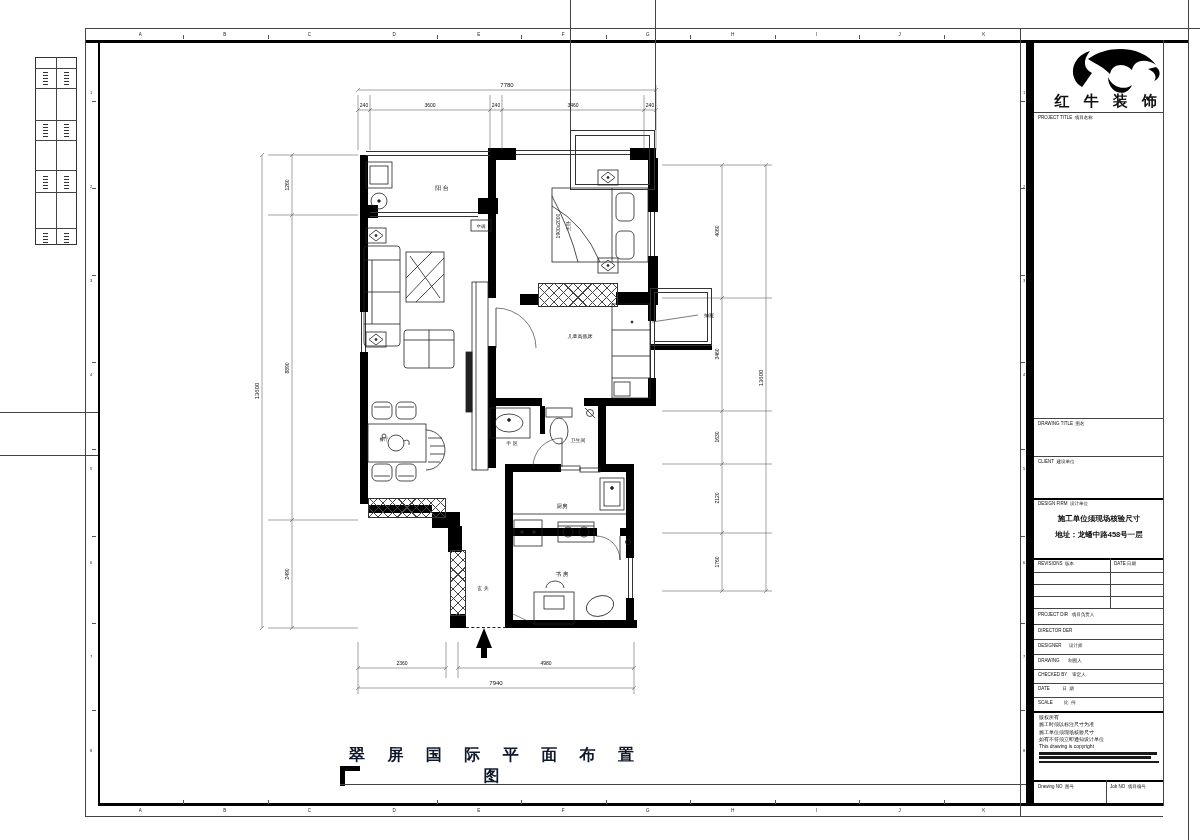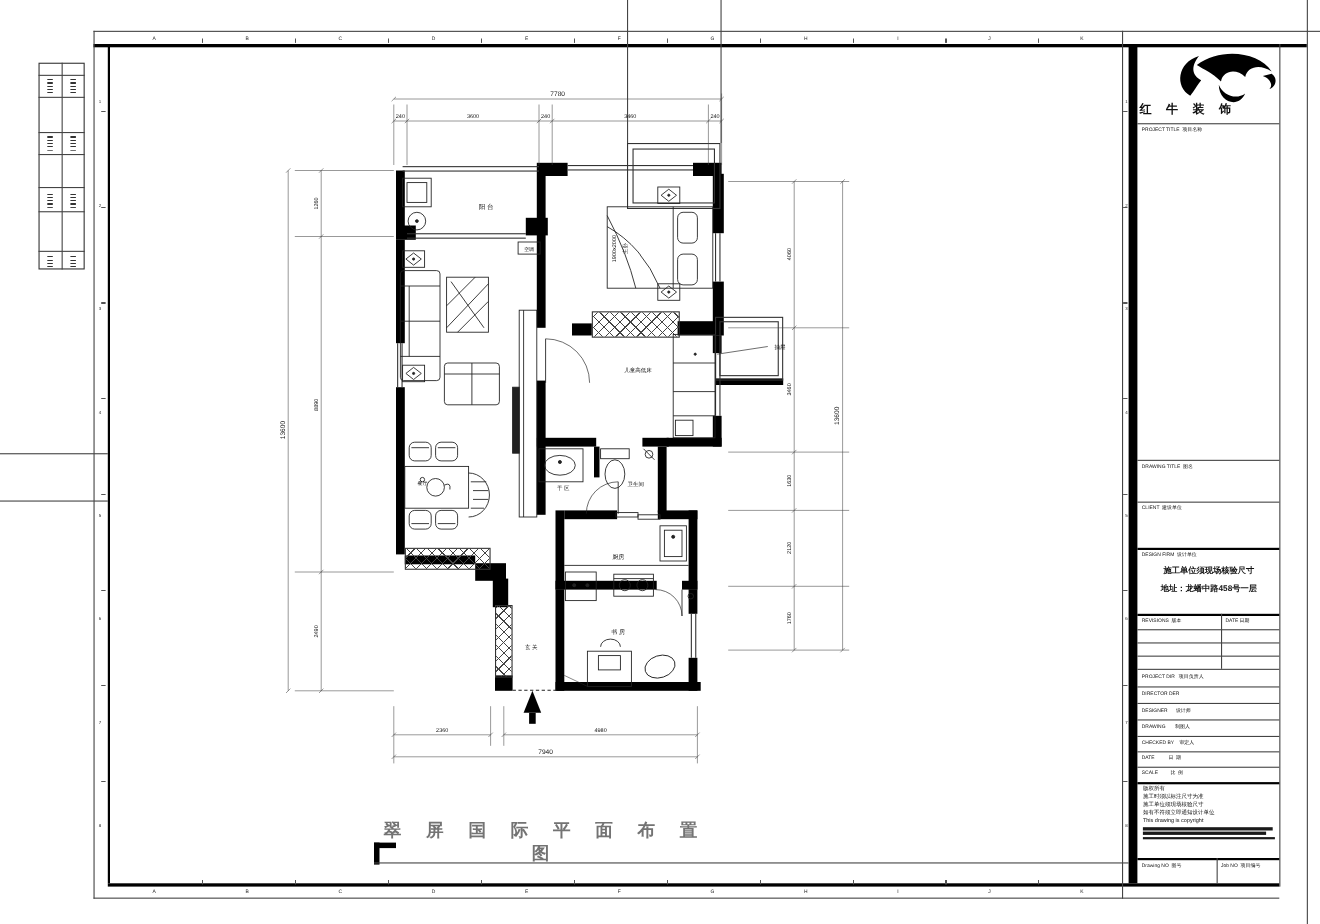--- a/index.html
+++ b/index.html
@@ -17,25 +17,25 @@
       repeating-linear-gradient(45deg,transparent 0 6px,#444 6px 6.8px),
       repeating-linear-gradient(-45deg,transparent 0 6px,#444 6px 6.8px);}
   .dash{height:0;border-top:1.5px dashed #222;}
   .mk{width:5px;background:repeating-linear-gradient(0deg,#333 0 1px,transparent 1px 3px);}
   .gl{display:flex;position:absolute;justify-content:space-around;align-items:center;
       font-size:4.5px;color:#222;}
   .glv{flex-direction:column;}
   .tick{position:absolute;background:repeating-linear-gradient(90deg,transparent 0 83.5px,#555 83.5px 84.5px);}
   .tickv{background:repeating-linear-gradient(0deg,transparent 0 86px,#555 86px 87px);}
   #main-title{position:absolute;left:330px;top:745px;width:332px;text-align:center;
-      font-size:16px;font-weight:bold;letter-spacing:9px;color:#737373;}
+      font-size:16px;font-weight:bold;letter-spacing:9px;color:#0f172a;}
   .tb-label{position:absolute;font-size:4.5px;color:#111;white-space:pre;}
   .firm{position:absolute;left:1036px;width:126px;text-align:center;font-size:7.5px;font-weight:bold;}
-  #logo-text{position:absolute;left:1036px;top:92px;width:126px;text-align:left;
-      font-size:11px;font-weight:bold;letter-spacing:5px;}
+  #logo-text{position:absolute;left:1036px;top:92px;width:126px;text-align:right;
+      font-size:15px;font-weight:bold;letter-spacing:5px;}
   .cpl{font-size:5px;line-height:1.45;white-space:pre;}
   #copyright{position:absolute;left:1039px;top:714px;width:122px;}
   .redact{height:2.5px;background:#1a1a1a;margin:1.8px 0;}
   svg{position:absolute;left:0;top:0;}
   svg text{font-family:"Liberation Sans","DejaVu Sans",sans-serif;fill:#111;}
 </style>
 </head>
 <body>
 
 <div id="sheet">

